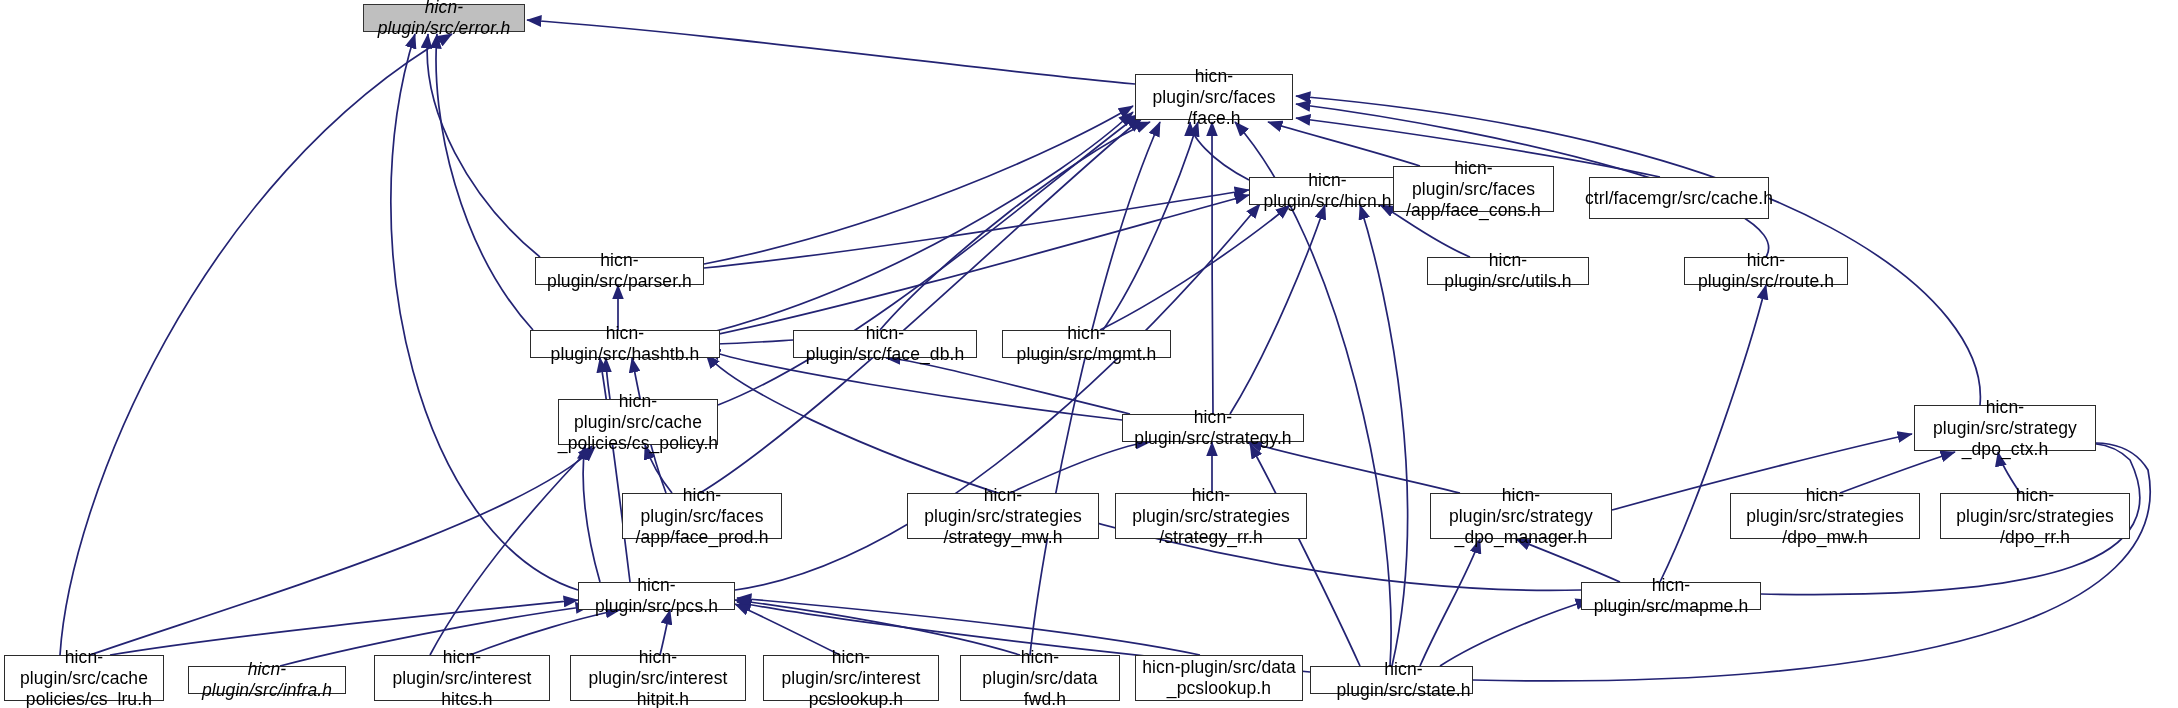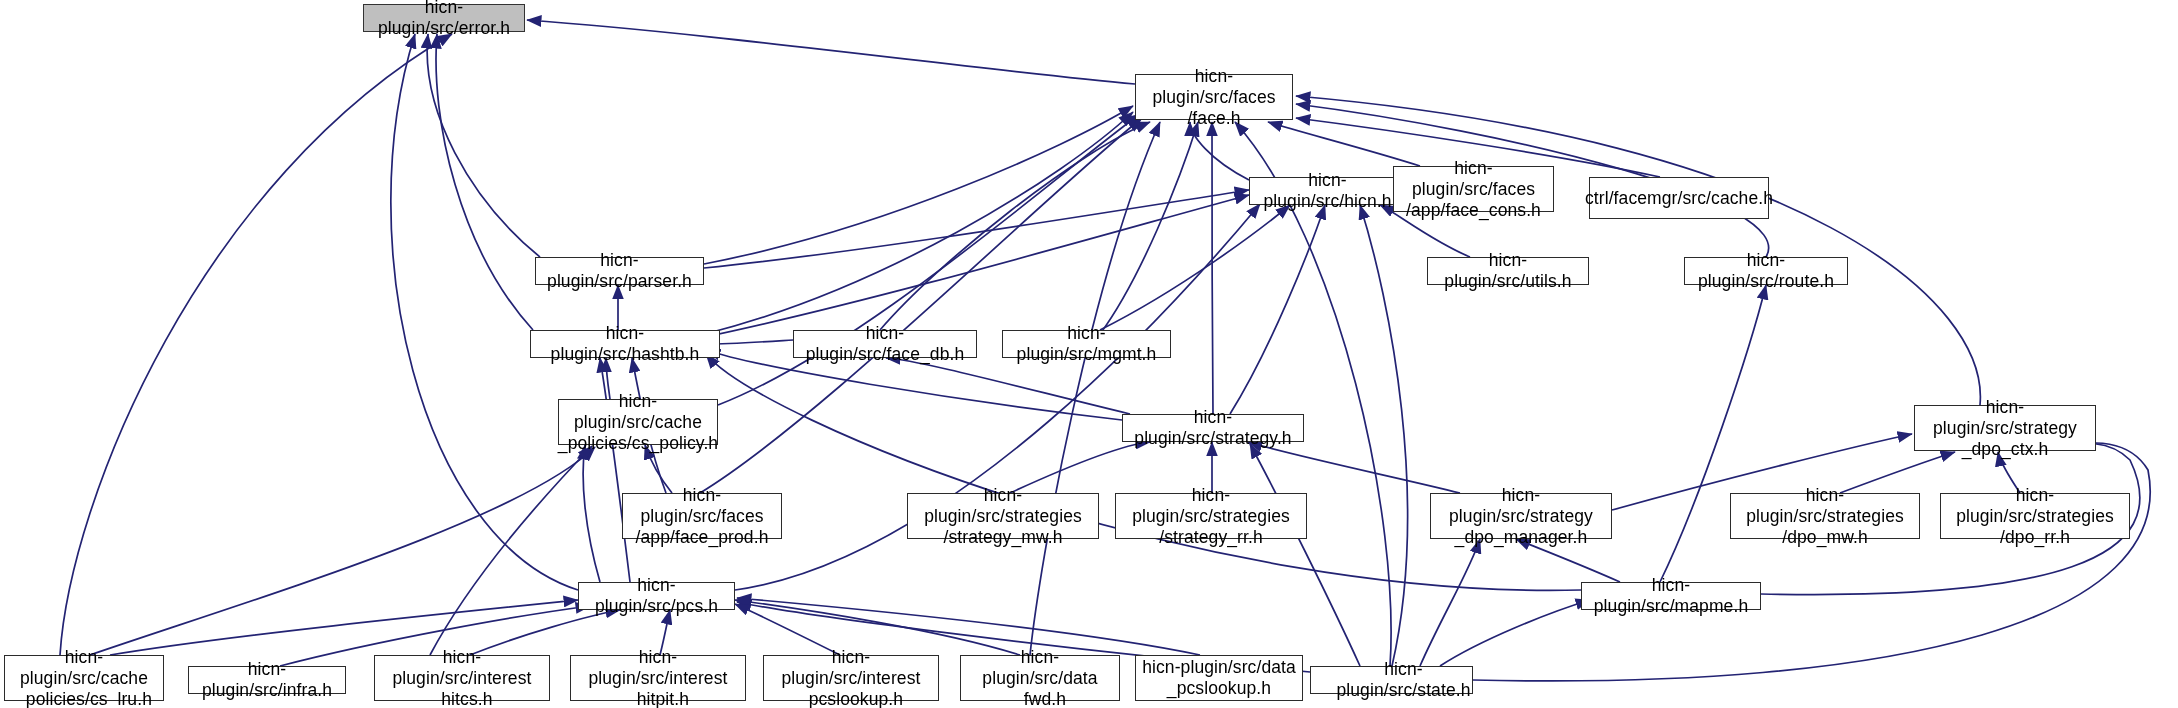--- a/index.html
+++ b/index.html
@@ -2,21 +2,21 @@
 <html><head>
 <meta charset="utf-8">
 <style>
   html,body{margin:0;padding:0;background:#ffffff;}
   body{font-family:"Liberation Sans",sans-serif;}
   #graph-root{position:relative;width:2178px;height:708px;background:#fff;overflow:hidden;}
   svg#edges{position:absolute;left:0;top:0;width:2178px;height:708px;}
   .node{position:absolute;box-sizing:border-box;border:1px solid #2b2b2b;background:#ffffff;
         color:#000;display:flex;align-items:center;justify-content:center;text-align:center;
         font-size:17.5px;line-height:21px;letter-spacing:.1px;white-space:pre-line;}
-  .node.root{background:#bfbfbf;border-color:#333;}
+  .node.root{background:#bfbfbf;border-color:#333;font-style:italic;}
   .node span{display:block;padding:0 6px;}
 </style>
 </head>
 <body>
 
 <div id="graph-root">
   <svg id="edges" viewBox="0 0 2178 708" preserveAspectRatio="none" aria-hidden="true">
     <defs>
       <marker id="arrowhead" markerWidth="9" markerHeight="7" refX="8.5" refY="3.5" orient="auto" markerUnits="strokeWidth">
         <polygon points="0 0, 9 3.5, 0 7" fill="#232373"></polygon>
@@ -112,21 +112,21 @@
       <div class="node" style="left: 1430px; top: 493px; width: 182px; height: 46px;"><span>hicn-plugin/src/strategy
 _dpo_manager.h</span></div>
       <div class="node" style="left: 1730px; top: 493px; width: 190px; height: 46px;"><span>hicn-plugin/src/strategies
 /dpo_mw.h</span></div>
       <div class="node" style="left: 1940px; top: 493px; width: 190px; height: 46px;"><span>hicn-plugin/src/strategies
 /dpo_rr.h</span></div>
       <div class="node" style="left: 578px; top: 582px; width: 157px; height: 28px;"><span>hicn-plugin/src/pcs.h</span></div>
       <div class="node" style="left: 1581px; top: 582px; width: 180px; height: 28px;"><span>hicn-plugin/src/mapme.h</span></div>
       <div class="node" style="left: 4px; top: 655px; width: 160px; height: 46px;"><span>hicn-plugin/src/cache
 _policies/cs_lru.h</span></div>
-      <div class="node" style="left: 188px; top: 666px; width: 158px; height: 28px;"><span>hicn-plugin/src/infra.h</span></div>
+      <div class="node" style="left: 188px; top: 666px; width: 158px; height: 28px; font-style: italic;"><span>hicn-plugin/src/infra.h</span></div>
       <div class="node" style="left: 374px; top: 655px; width: 176px; height: 46px;"><span>hicn-plugin/src/interest
 _hitcs.h</span></div>
       <div class="node" style="left: 570px; top: 655px; width: 176px; height: 46px;"><span>hicn-plugin/src/interest
 _hitpit.h</span></div>
       <div class="node" style="left: 763px; top: 655px; width: 176px; height: 46px;"><span>hicn-plugin/src/interest
 _pcslookup.h</span></div>
       <div class="node" style="left: 960px; top: 655px; width: 160px; height: 46px;"><span>hicn-plugin/src/data
 _fwd.h</span></div>
       <div class="node" style="left: 1135px; top: 655px; width: 168px; height: 46px;"><span>hicn-plugin/src/data
 _pcslookup.h</span></div>

